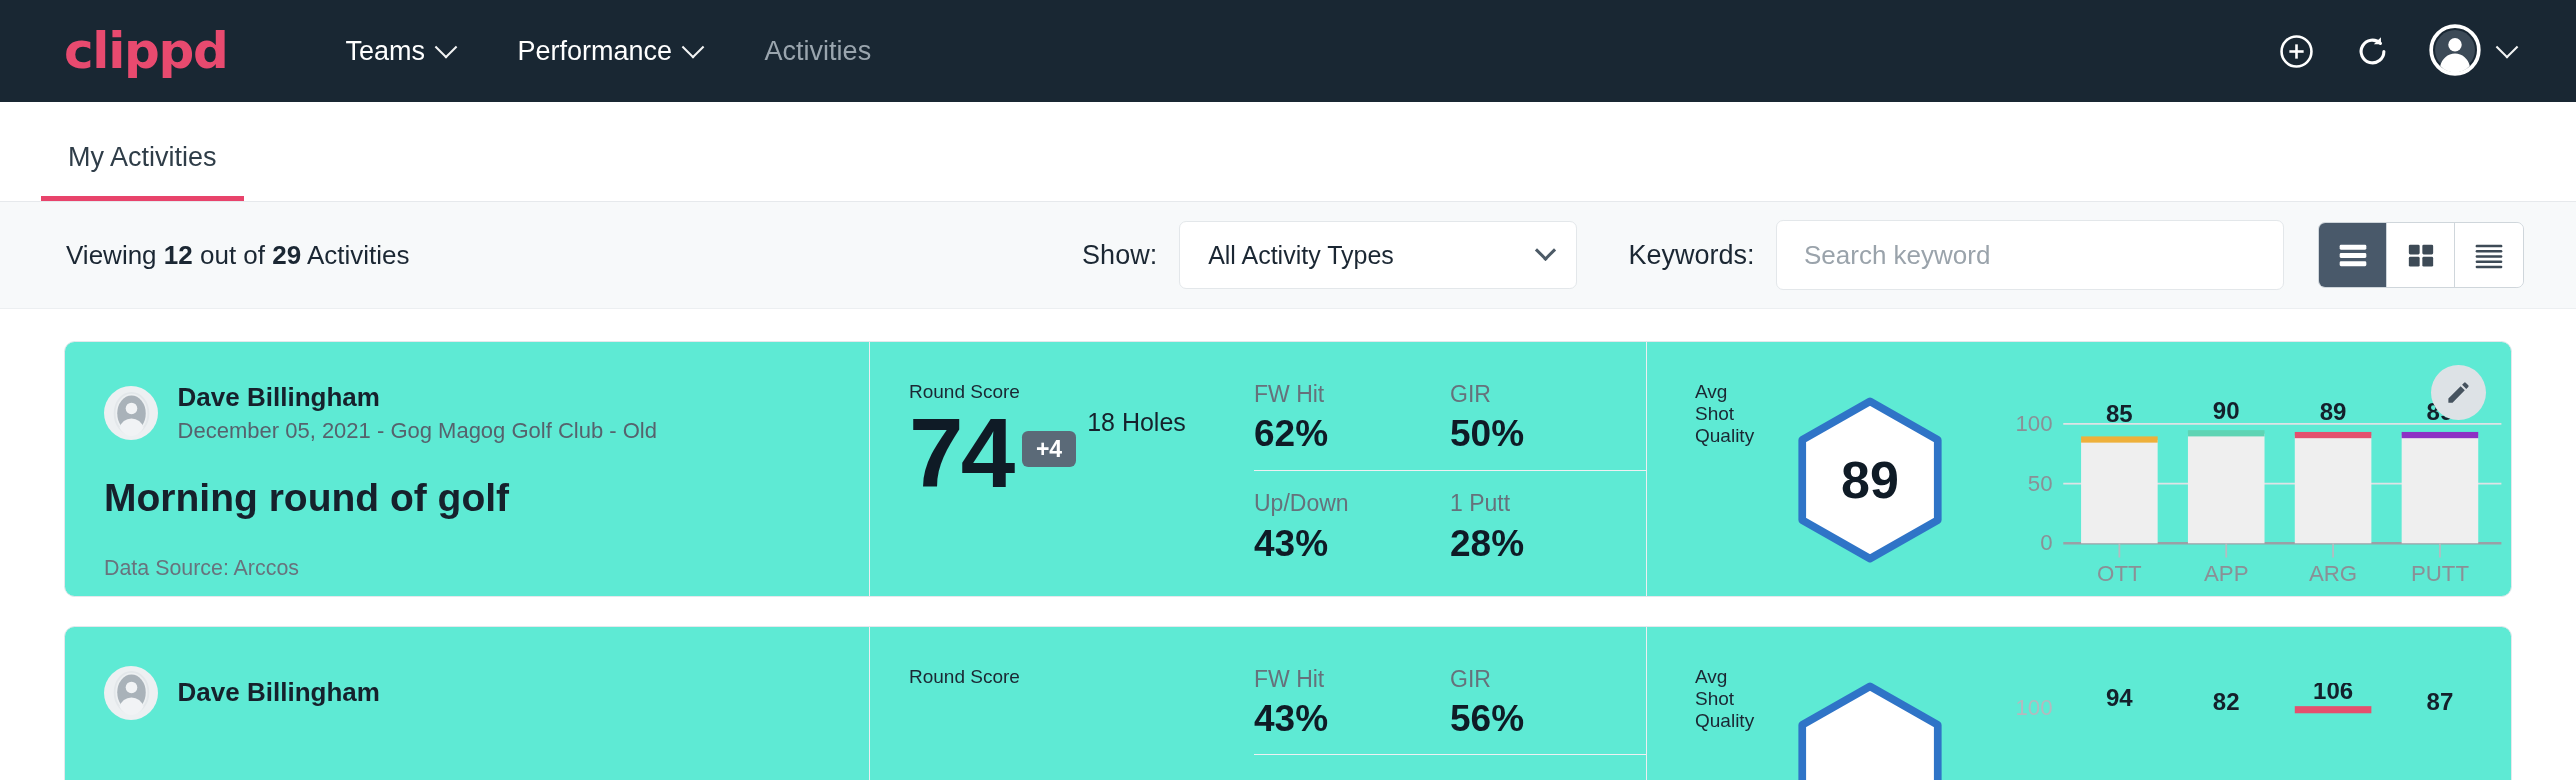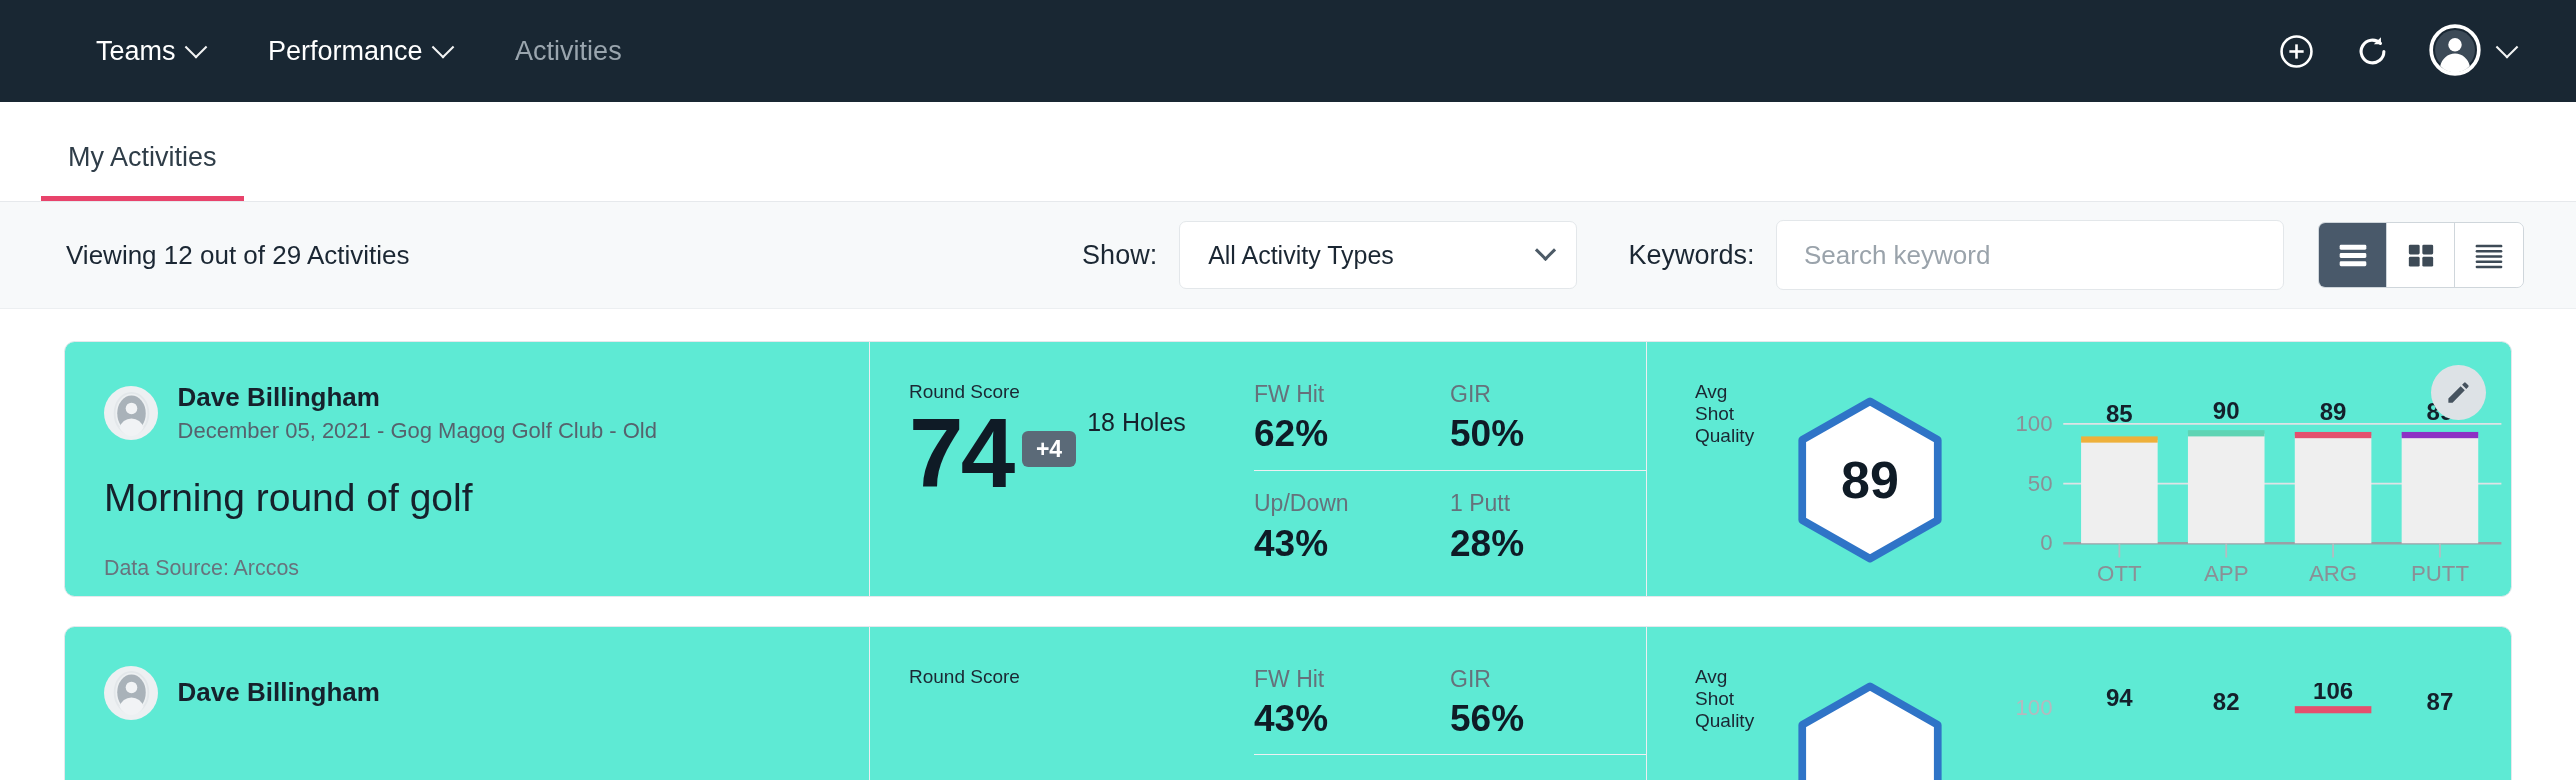--- a/index.html
+++ b/index.html
@@ -80,21 +80,21 @@
   
   .filterbar {
     height: 107px;
     background: #f7f9fa;
     display: flex;
     align-items: center;
     padding: 0 52px 0 66px;
     border-bottom: 0.9px solid #eceff1;
   }
   .viewing { font-size: 26px; color: #1b2733; }
-  .viewing b { font-weight: 400; text-align: center; }
+  .viewing b { font-weight: 700; text-align: center; }
   .filter-right {
     margin-left: auto;
     display: flex;
     align-items: center;
     gap: 0;
   }
   .label { font-size: 27px; color: #1b2733; margin-right: 21.4px; }
   .select {
     width: 398px; height: 68px;
     background: #fff;
@@ -162,21 +162,21 @@
   }
   .person { display: flex; align-items: center; gap: 19.6px; }
   .pavatar {
     width: 54px; height: 54px; border-radius: 50%;
     background: #edf0f2;
     display: flex; align-items: center; justify-content: center;
     flex: 0 0 54px;
   }
   .pname { font-size: 26px; font-weight: 700; color: #16212c; line-height: 1.25; }
   .pmeta { font-size: 22px; color: #56626d; line-height: 1.3; margin-top: 3.6px; }
-  .title { font-size: 39px; color: #16212c; margin-top: 30px; font-weight: 400; }
+  .title { font-size: 39px; color: #16212c; margin-top: 30px; font-weight: 700; }
   .source { font-size: 21.4px; color: #68737d; margin-top: 36px; }
 
   .col-score { width: 384px; padding: 39px 0 0 39px; }
   .sec-title { font-size: 19px; color: #1b2733; }
   .scorerow { display: flex; align-items: flex-start; margin-top: 5.4px; }
   .bignum {
     font-size: 98px; font-weight: 700; color: #0f1b26;
     line-height: .92; letter-spacing: -2.7px;
   }
   .badge {
@@ -217,20 +217,21 @@
     width: 55px; height: 55px; border-radius: 50%;
     background: #dde2e6;
     display: flex; align-items: center; justify-content: center;
     cursor: pointer;
   }
 </style>
 </head>
 <body>
 
 <div class="topnav">
+  <div class="logo">clippd</div>
 
   <div class="nav-items">
     <div class="nav-item">
       <span>Teams</span>
       <span class="chev"></span>
     </div>
     <div class="nav-item">
       <span>Performance</span>
       <span class="chev"></span>
     </div>

